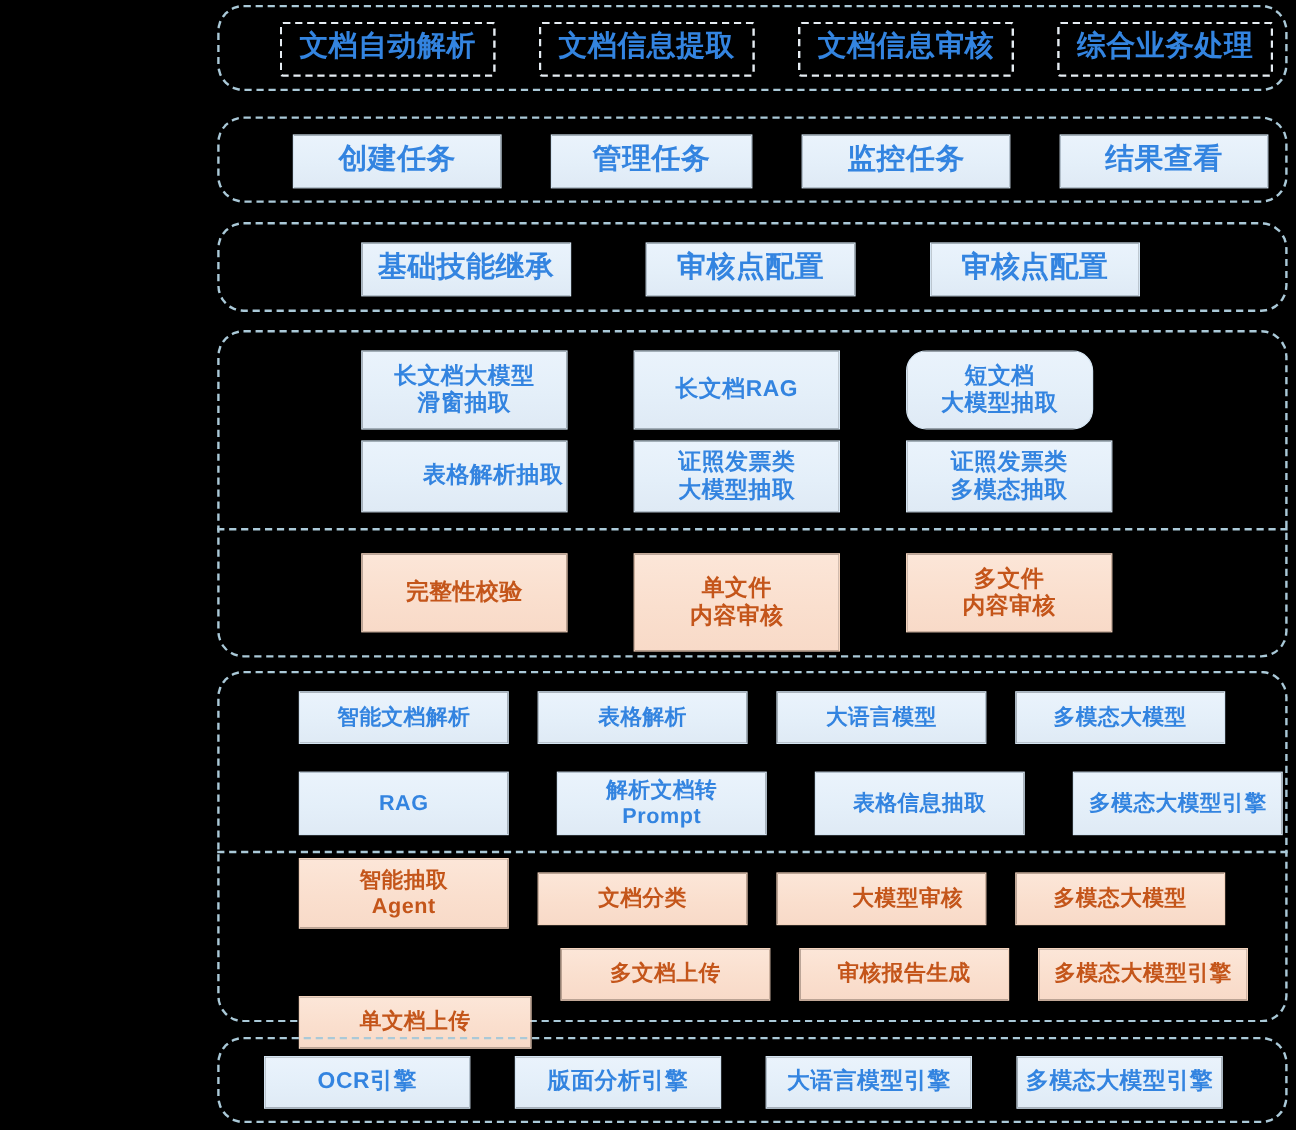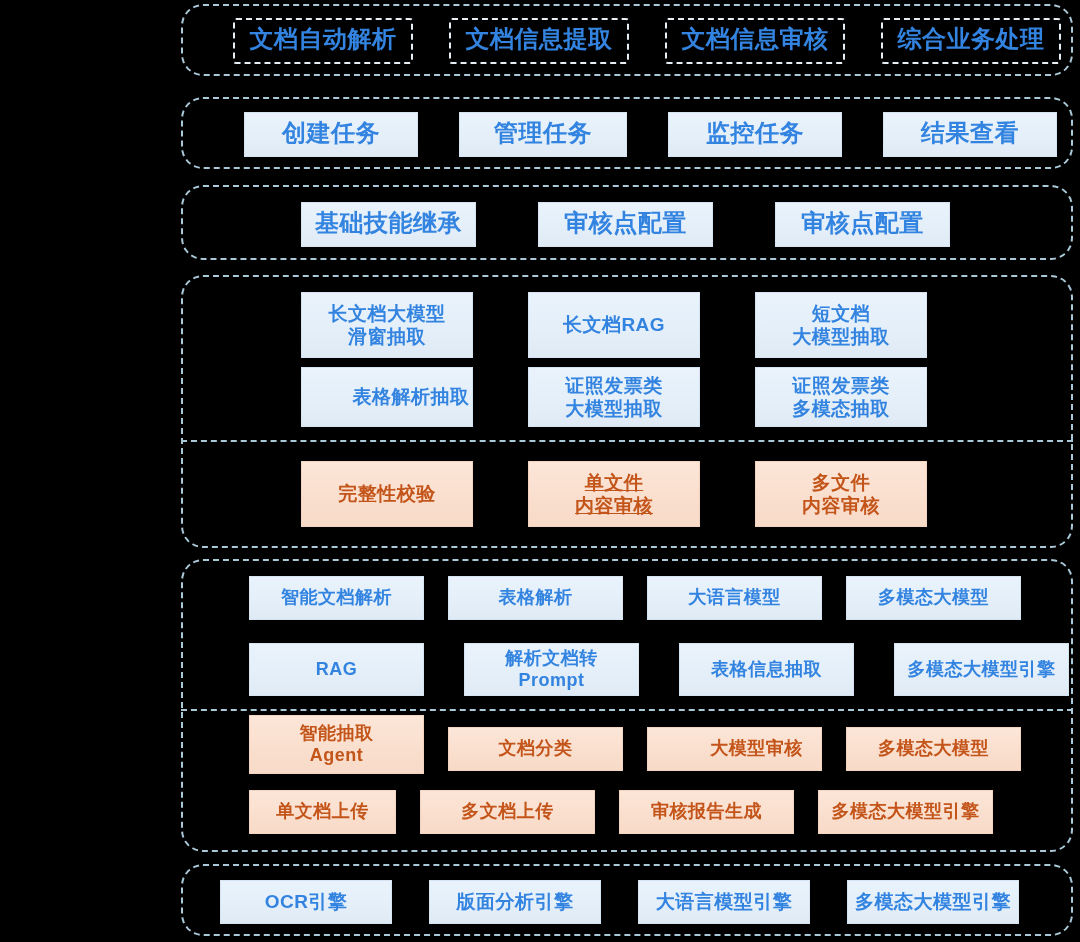--- a/index.html
+++ b/index.html
@@ -117,37 +117,37 @@
       <div class="box box-blue fs20" style="width:175px; height:45px;">审核点配置</div>
     </div>
   </div>
 
   <div class="layer" style="top:275px; height:273px;">
 
     <div class="row" style="left:118px; top:15px; gap:55px;">
       <div class="box box-blue fs19" style="width:172px; height:66px;">长文档大模型
 滑窗抽取</div>
       <div class="box box-blue fs19" style="width:172px; height:66px;">长文档RAG</div>
-      <div class="box box-blue fs19" style="width:172px; height:66px;">短文档
+      <div class="box box-blue fs19" style="width:156px; height:66px;border-radius:17px;">短文档
 大模型抽取</div>
     </div>
 
     <div class="row" style="left:118px; top:90px; gap:55px;">
       <div class="box box-blue fs19" style="width:172px; height:60px;padding-left:48px;">表格解析抽取</div>
       <div class="box box-blue fs19" style="width:172px; height:60px;">证照发票类
 大模型抽取</div>
       <div class="box box-blue fs19" style="width:172px; height:60px;">证照发票类
 多模态抽取</div>
     </div>
 
     <div class="divider" style="top:163px;"></div>
 
     <div class="row" style="left:118px; top:184px; gap:55px;">
       <div class="box box-orange fs19" style="width:172px; height:66px;">完整性校验</div>
-      <div class="box box-orange fs19" style="width:172px; height:66px;text-decoration:underline;">单文件
+      <div class="box box-orange fs19" style="width:172px; height:82px;">单文件
 内容审核</div>
       <div class="box box-orange fs19" style="width:172px; height:66px;">多文件
 内容审核</div>
     </div>
   </div>
 
   <div class="layer" style="top:559px; height:293px;">
 
     <div class="row" style="left:66px; top:15px; gap:24px;">
       <div class="box box-blue fs18" style="width:175px; height:44px;">智能文档解析</div>
@@ -168,21 +168,21 @@
 
     <div class="row" style="left:66px; top:154px; gap:24px;">
       <div class="box box-orange fs18" style="width:175px; height:59px;">智能抽取
 Agent</div>
       <div class="box box-orange fs18" style="width:175px; height:44px; align-self:center; margin-top:8px;">文档分类</div>
       <div class="box box-orange fs18" style="width:175px; height:44px; align-self:center; margin-top:8px;padding-left:44px;">大模型审核</div>
       <div class="box box-orange fs18" style="width:175px; height:44px; align-self:center; margin-top:8px;">多模态大模型</div>
     </div>
 
     <div class="row" style="left:66px; top:229px; gap:24px;">
-      <div class="box box-orange fs18" style="width:147px; height:44px;">单文档上传</div>
+      <div class="box box-orange fs18" style="width:194px; height:44px;margin-top:40px;">单文档上传</div>
       <div class="box box-orange fs18" style="width:175px; height:44px;">多文档上传</div>
       <div class="box box-orange fs18" style="width:175px; height:44px;">审核报告生成</div>
       <div class="box box-orange fs18" style="width:175px; height:44px;">多模态大模型引擎</div>
     </div>
   </div>
 
   <div class="layer" style="top:864px; height:72px;">
     <div class="row" style="left:37px; top:14px; gap:37px;">
       <div class="box box-blue fs19" style="width:172px; height:44px;">OCR引擎</div>
       <div class="box box-blue fs19" style="width:172px; height:44px;">版面分析引擎</div>

